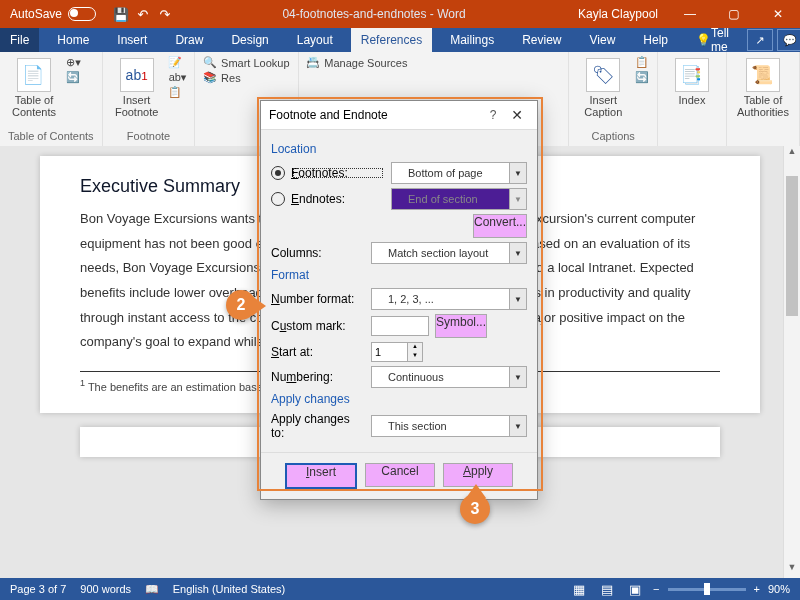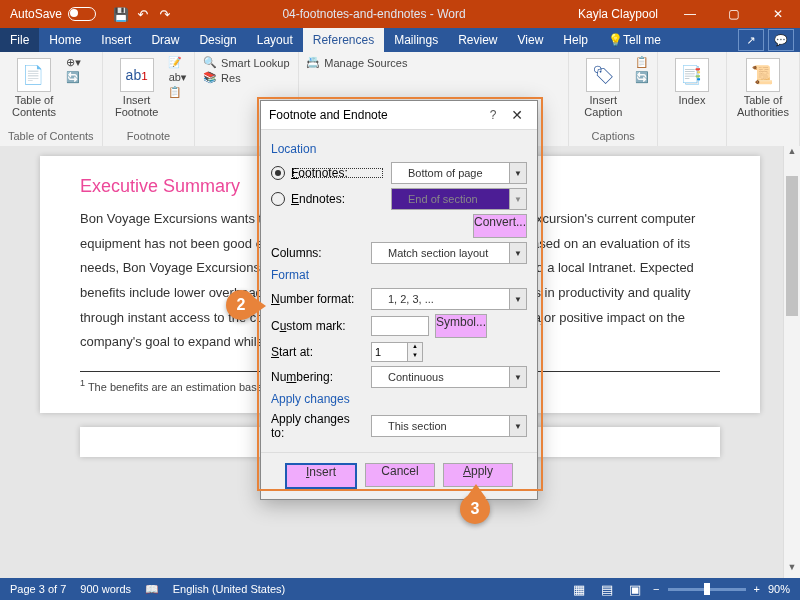--- a/index.html
+++ b/index.html
@@ -6,37 +6,37 @@
 .titlebar{height:28px;background:#c2410c;color:#fff;display:flex;align-items:center;font-size:12px}
 .titlebar .autosave{display:flex;align-items:center;gap:6px;padding:0 10px}
 .titlebar .toggle{width:26px;height:12px;border:1px solid #fff;border-radius:7px;position:relative}
 .titlebar .toggle::after{content:"";position:absolute;width:8px;height:8px;border-radius:50%;background:#fff;top:1px;left:1px}
 .qat{display:flex;gap:4px;align-items:center;padding:0 6px}
 .qat-icon{width:18px;height:18px;display:flex;align-items:center;justify-content:center;font-size:13px;color:#fff}
 .doc-title{flex:1;text-align:center;color:#dfe6f0}
 .user{padding:0 10px;color:#fff}
 .winbtns{display:flex}
 .winbtn{width:44px;height:28px;display:flex;align-items:center;justify-content:center;color:#fff;font-size:12px}
-.menubar{height:24px;background:#2b579a;display:flex;align-items:center;gap:0}
+.menubar{height:24px;background:#2b579a;display:flex;align-items:center;gap:8px}
 .menu-item{padding:0 10px;color:#fff;font-size:12px;height:24px;display:flex;align-items:center}
 .menu-item.file{background:#1e3e6e}
 .menu-item.active{background:#f3f3f3;color:#2b579a}
 .menu-right{margin-left:auto;display:flex;gap:4px;padding-right:6px}
 .menu-right .sq{width:24px;height:20px;border:1px solid #6c92c8;display:flex;align-items:center;justify-content:center;color:#fff;font-size:11px}
 .ribbon{height:94px;background:#f3f3f3;border-bottom:1px solid #d4d4d4;display:flex;position:relative}
 .rgroup{border-right:1px solid #e1e1e1;padding:4px 8px;display:flex;flex-direction:column;height:94px;box-sizing:border-box}
 .rgroup .body{flex:1;display:flex;gap:6px;align-items:flex-start}
 .rgroup .label{text-align:center;font-size:11px;color:#666;padding-top:2px}
 .bigbtn{display:flex;flex-direction:column;align-items:center;gap:2px;padding:2px;min-width:48px;font-size:11px;color:#444}
 .bigbtn .ic{width:32px;height:32px;background:#fff;border:1px solid #c5c5c5;display:flex;align-items:center;justify-content:center;color:#2b579a;font-size:18px}
 .smallstack{display:flex;flex-direction:column;gap:2px;font-size:11px;color:#444}
 .smallstack div{display:flex;align-items:center;gap:4px;white-space:nowrap}
 .docarea{position:absolute;top:146px;bottom:22px;left:0;right:0;background:#e6e6e6;display:flex;flex-direction:column;align-items:center;overflow:hidden}
 .page{width:640px;background:#fff;margin-top:10px;padding:20px 40px;box-shadow:0 0 6px rgba(0,0,0,0.2)}
-.page h2{color:#ec4899;font-weight:400;font-size:18px;margin:0 0 10px 0}
+.page h2{color:#0f172a;font-weight:400;font-size:18px;margin:0 0 10px 0}
 .page p{color:#333;font-size:13px;line-height:1.9;margin:0}
 .page hr{border:none;border-top:1px solid #333;margin:16px 0 6px 0}
 .page .fn{font-size:11px;color:#444}
 .page .fn sup{font-size:9px}
 .page2{width:640px;height:30px;background:#fff;margin-top:14px;box-shadow:0 0 6px rgba(0,0,0,0.2)}
 .vscroll{position:absolute;right:0;top:146px;bottom:22px;width:16px;background:#f3f3f3;border-left:1px solid #ddd}
 .vscroll .thumb{position:absolute;left:2px;right:2px;top:30px;height:140px;background:#c2c2c2}
 .vscroll .arr{position:absolute;left:0;right:0;height:16px;text-align:center;font-size:9px;color:#666}
 .statusbar{position:absolute;bottom:0;left:0;right:0;height:22px;background:#2b579a;color:#fff;display:flex;align-items:center;font-size:11px;gap:14px;padding:0 10px}
 .statusbar .right{margin-left:auto;display:flex;align-items:center;gap:8px}

